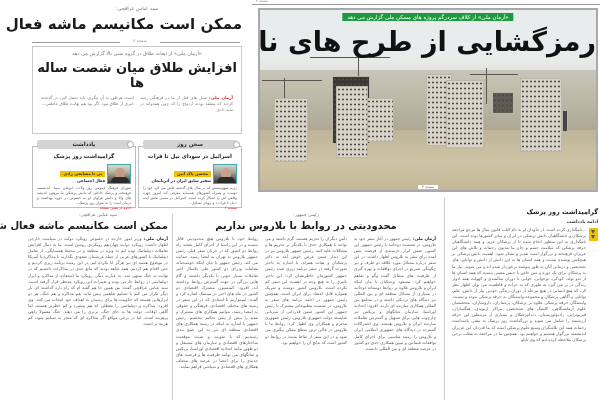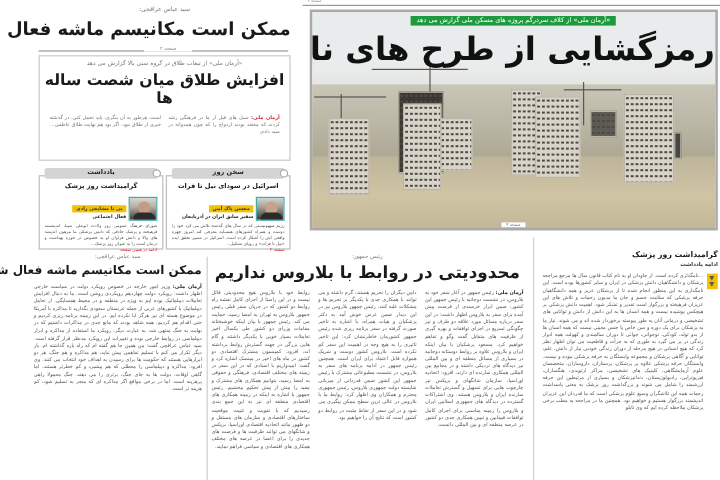--- a/index.html
+++ b/index.html
@@ -54,21 +54,21 @@
   .caption-tag { position: absolute; bottom: 1px; left: 50%; transform: translateX(-50%); background: #fff; font-size: 3.5px; color: #666; padding: 0 4px; }
 
   
   .bottom-left { position: absolute; left: 28px; top: 212px; width: 140px; height: 188px; }
   .bottom-left .byline { font-size: 4.5px; margin-top: 0; }
   .bottom-left .hl { font-size: 10px; font-weight: bold; text-align: center; margin-top: 3px; white-space: nowrap; letter-spacing: -0.3px; }
   .bodytext { font-size: 4.2px; line-height: 6.1px; color: #555; text-align: justify; }
 
   .bottom-mid { position: absolute; left: 176px; top: 212px; width: 260px; height: 188px; }
   .bottom-mid .byline { font-size: 4.5px; margin-top: 0; }
-  .bottom-mid .hl { font-size: 14px; font-weight: bold; text-align: center; margin-top: 3px; white-space: nowrap; letter-spacing: -0.3px; }
+  .bottom-mid .hl { font-size: 10px; font-weight: bold; text-align: center; margin-top: 3px; white-space: nowrap; letter-spacing: -0.3px; }
   .cols3 { display: flex; gap: 7px; margin-top: 5px; }
   .cols3 .col { flex: 1; }
 
   .bottom-right { position: absolute; left: 452px; top: 200px; width: 146px; height: 200px; }
   .bottom-right .hl { font-size: 6.5px; font-weight: bold; text-align: right; margin-top: 8px; }
   .bottom-right .author { font-size: 4.5px; color: #333; font-weight: bold; text-align: right; margin-top: 3px; }
   .yellow-icon { position: absolute; top: 28px; right: 0; width: 9px; height: 13px; background: #f2c200; }
   .yellow-icon::before { content: ""; position: absolute; left: 2px; top: 2px; border-left: 2.5px solid transparent; border-right: 2.5px solid transparent; border-top: 4px solid #555; }
   .yellow-icon::after { content: ""; position: absolute; left: 2px; top: 7px; border-left: 2.5px solid transparent; border-right: 2.5px solid transparent; border-top: 4px solid #555; }
   .bottom-right .bodytext { margin-top: 3px; }

